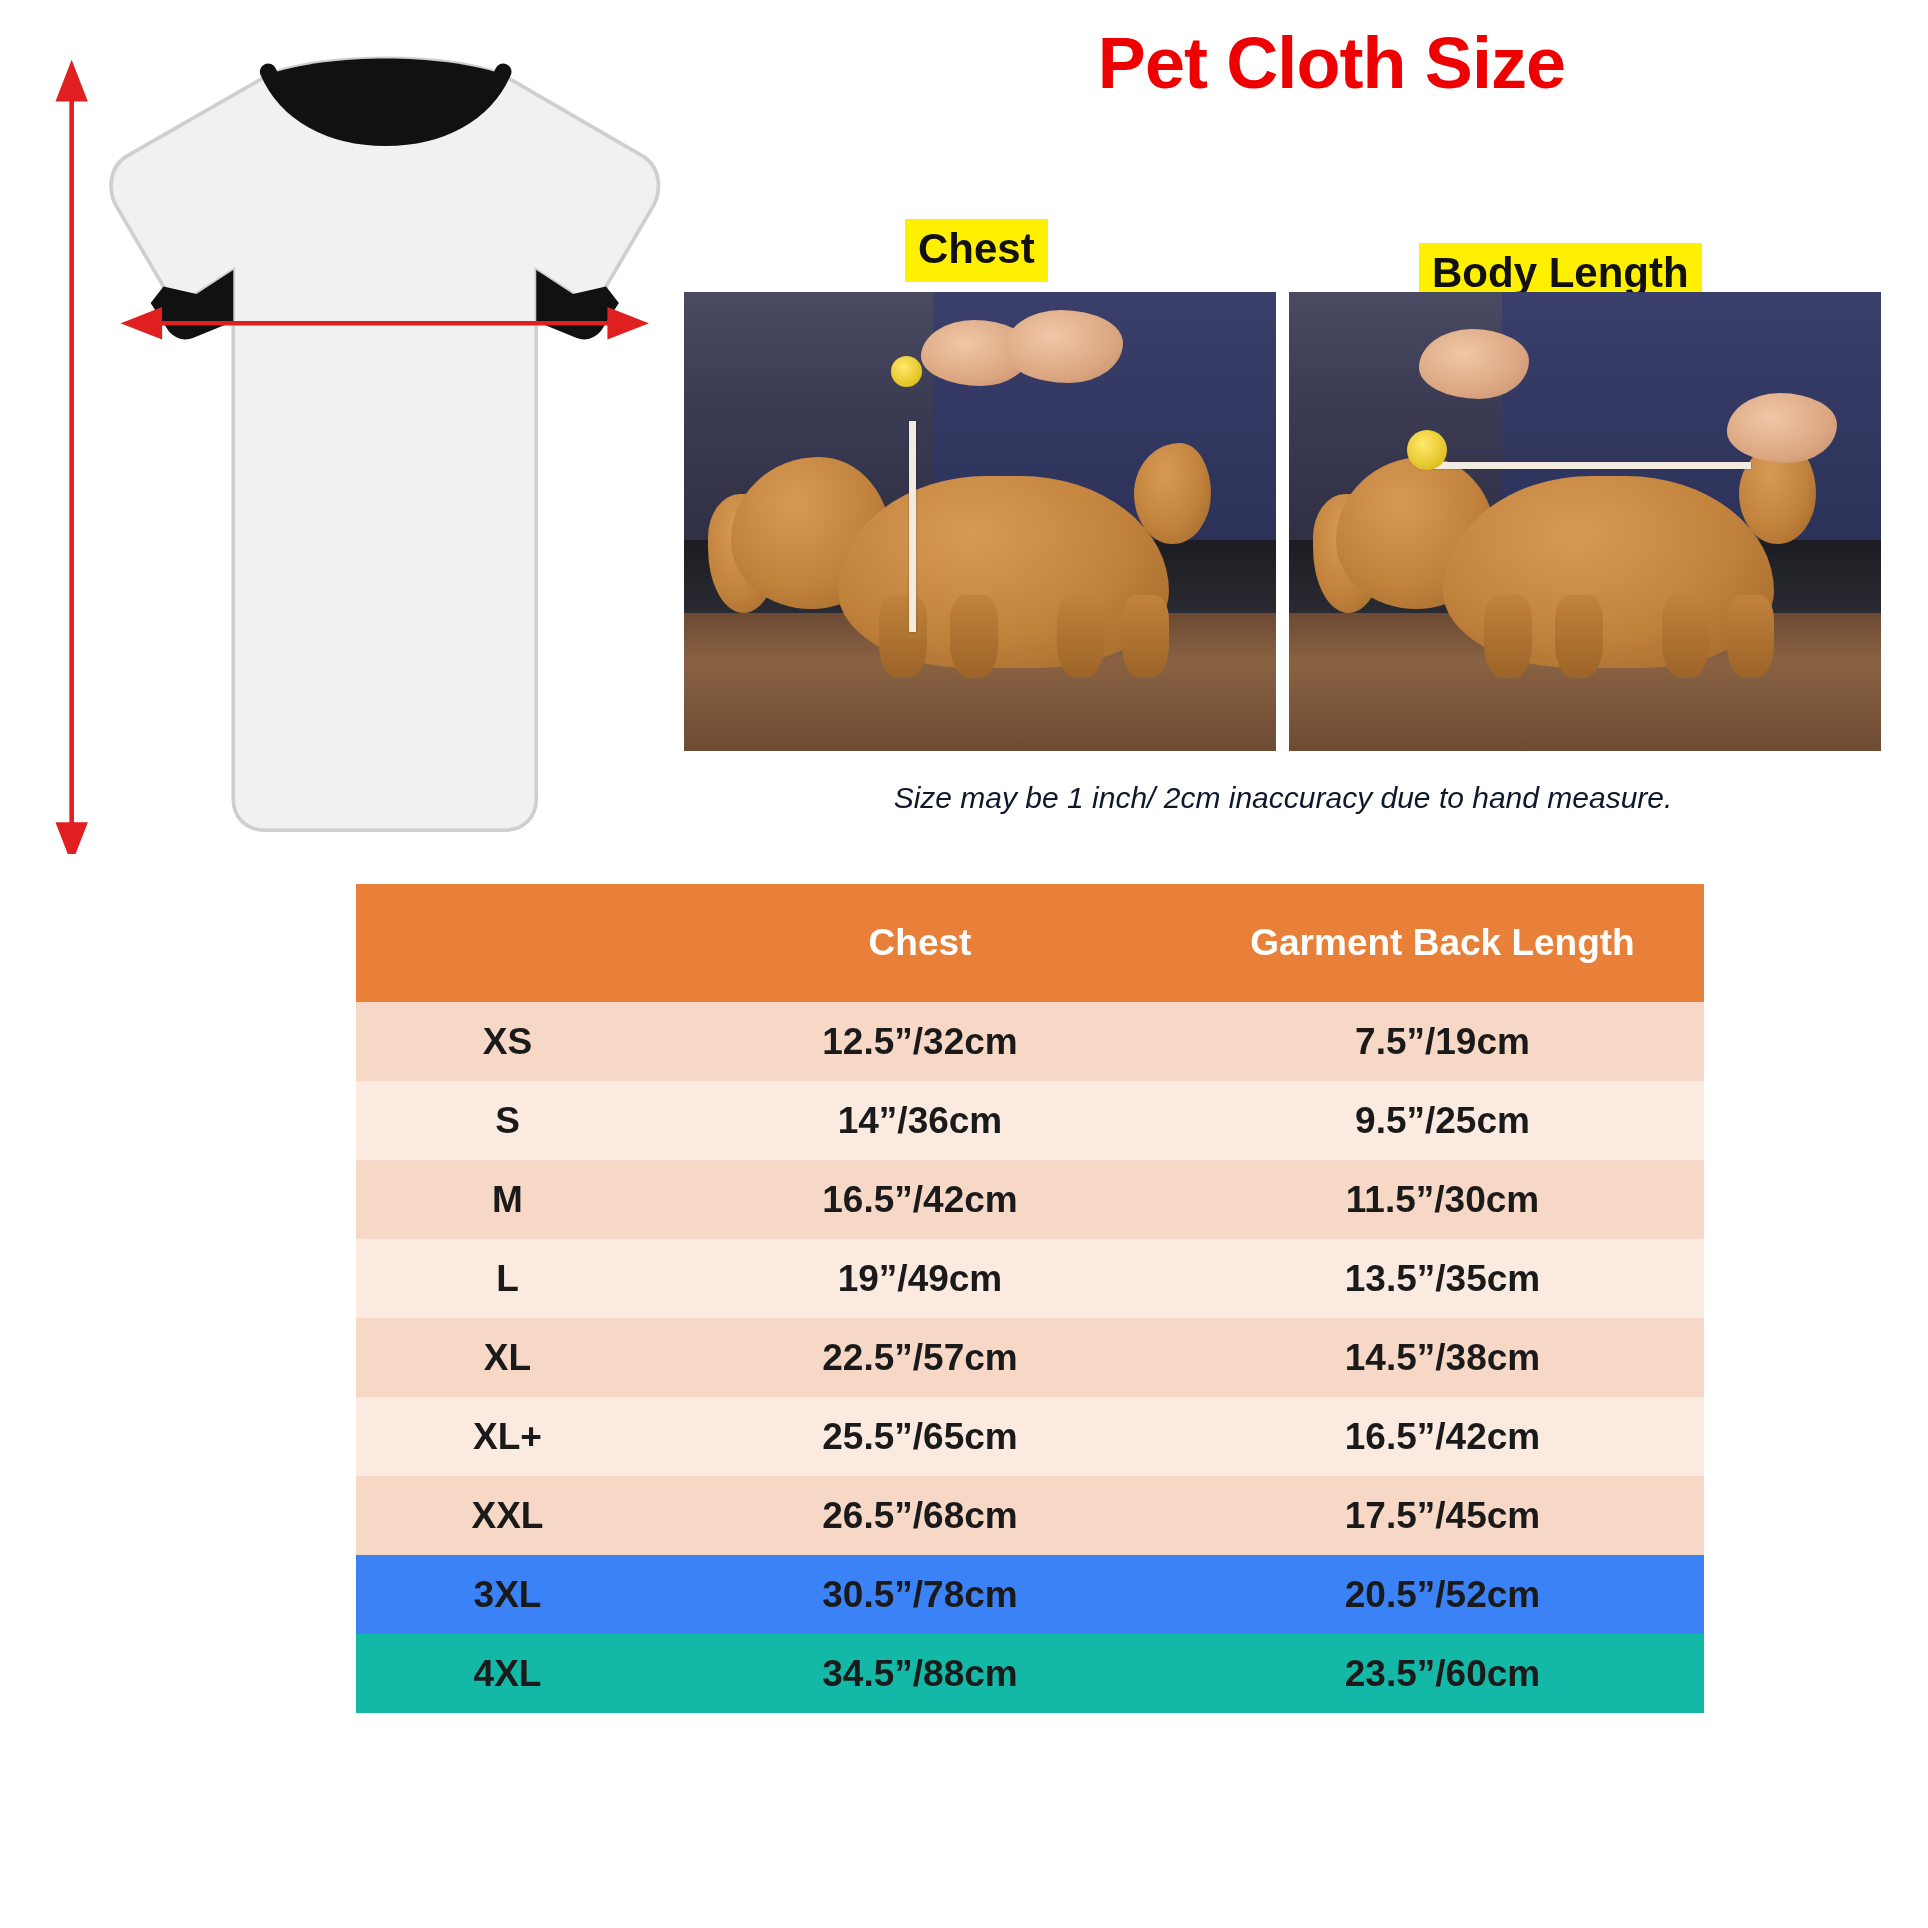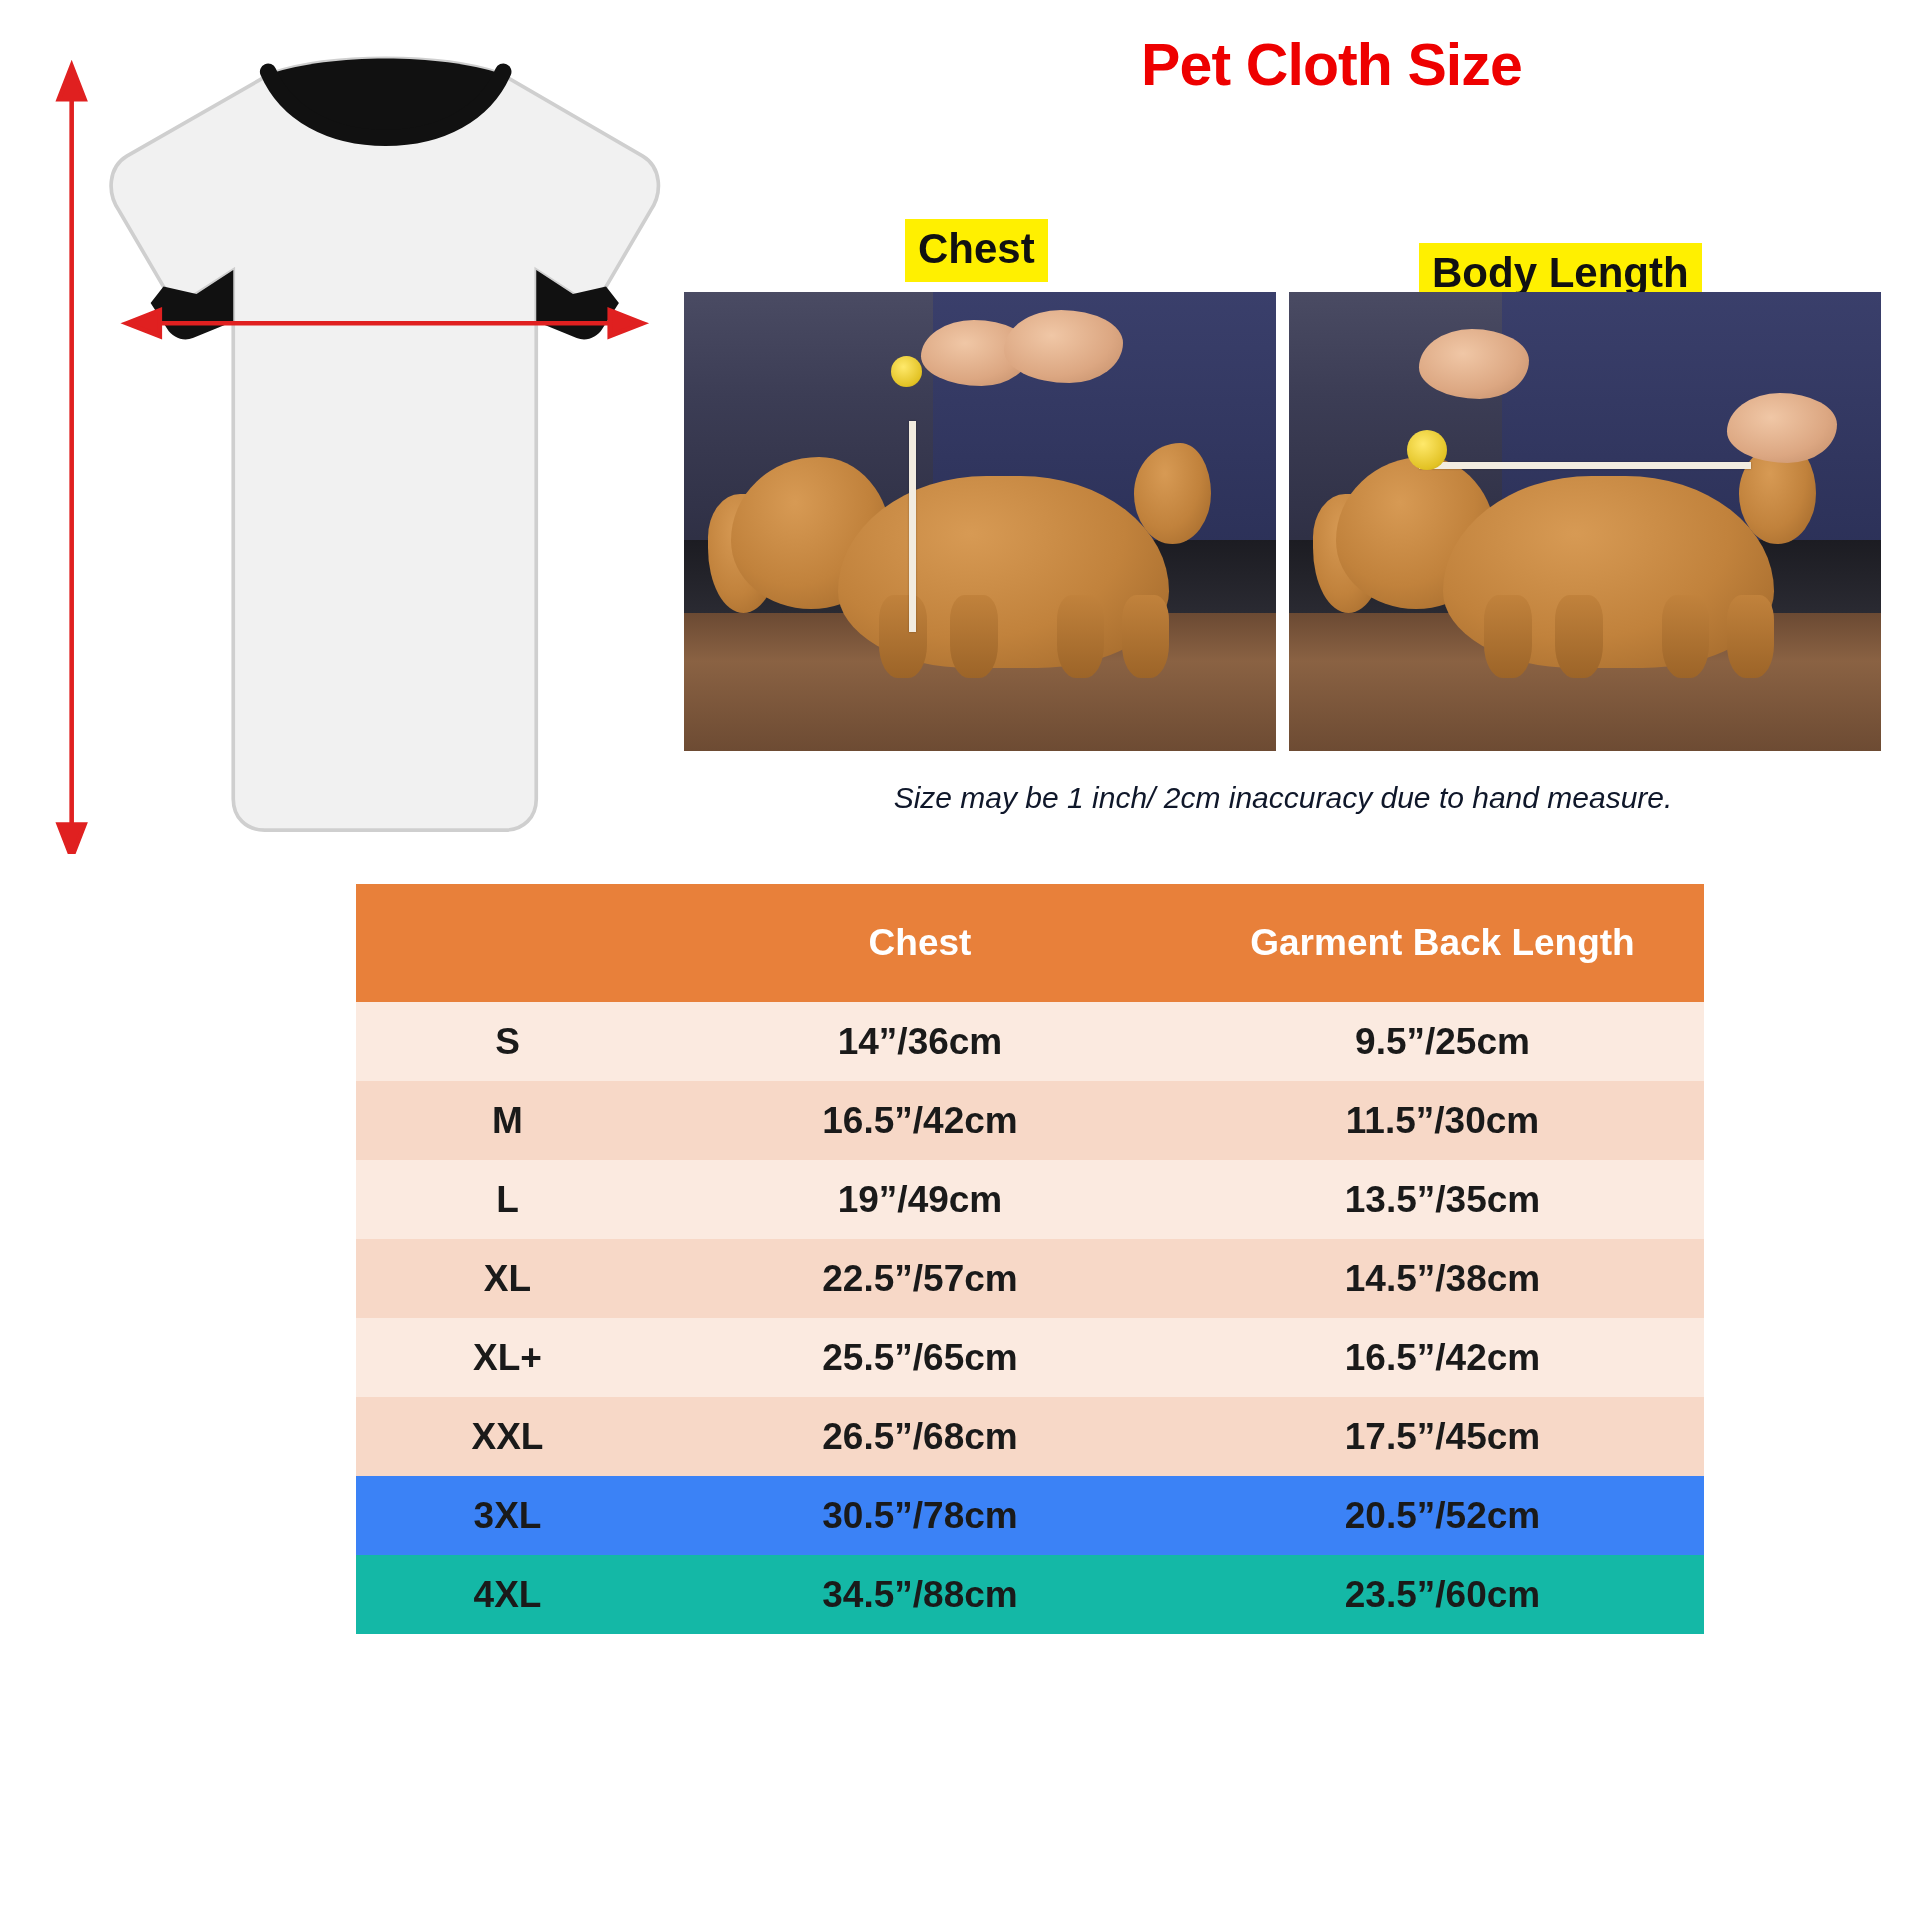--- a/index.html
+++ b/index.html
@@ -16,26 +16,25 @@
   }
 
   
   .title {
     position: absolute;
     left: 808px;
     top: 26px;
     width: 1047px;
     text-align: center;
     color: #ee0000;
-    font-size: 59px;
+    font-size: 72px;
     font-weight: bold;
     letter-spacing: -0.9px;
     line-height: 1.05;
     font-family: "Liberation Sans", sans-serif;
-    margin-top: 9px;
   }
 
   
   .garment-wrap {
     position: absolute;
     left: 55px;
     top: 46px;
     width: 643px;
     height: 808px;
   }
@@ -269,20 +268,25 @@
       <col class="col-length">
   </colgroup>
   <thead>
     <tr>
       <th class="blank"></th>
       <th>Chest</th>
       <th>Garment Back Length</th>
     </tr>
   </thead>
   <tbody id="table-body">
+      <tr style="background: rgb(247, 216, 199);">
+        <td>XS</td>
+        <td>12.5”/32cm</td>
+        <td>7.5”/19cm</td>
+      </tr>
       <tr style="background: rgb(251, 234, 224);">
         <td>S</td>
         <td>14”/36cm</td>
         <td>9.5”/25cm</td>
       </tr>
       <tr style="background: rgb(247, 216, 199);">
         <td>M</td>
         <td>16.5”/42cm</td>
         <td>11.5”/30cm</td>
       </tr>

